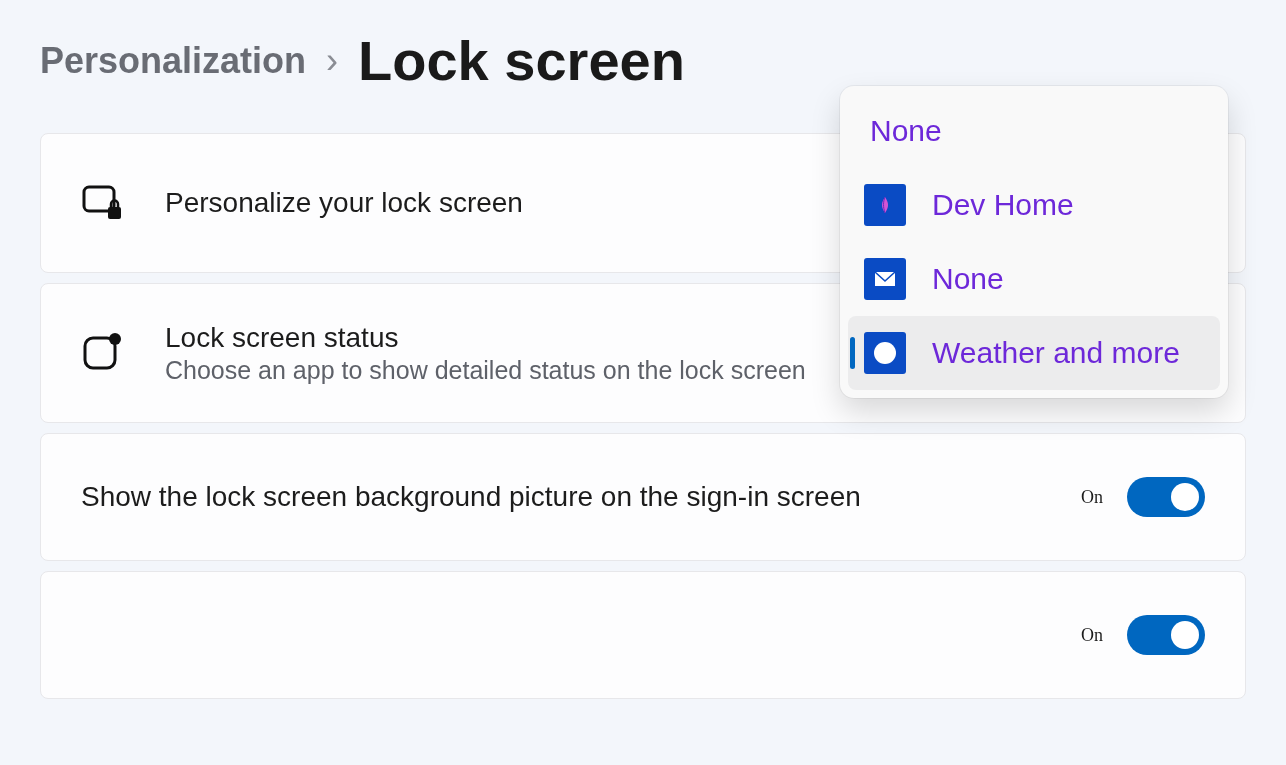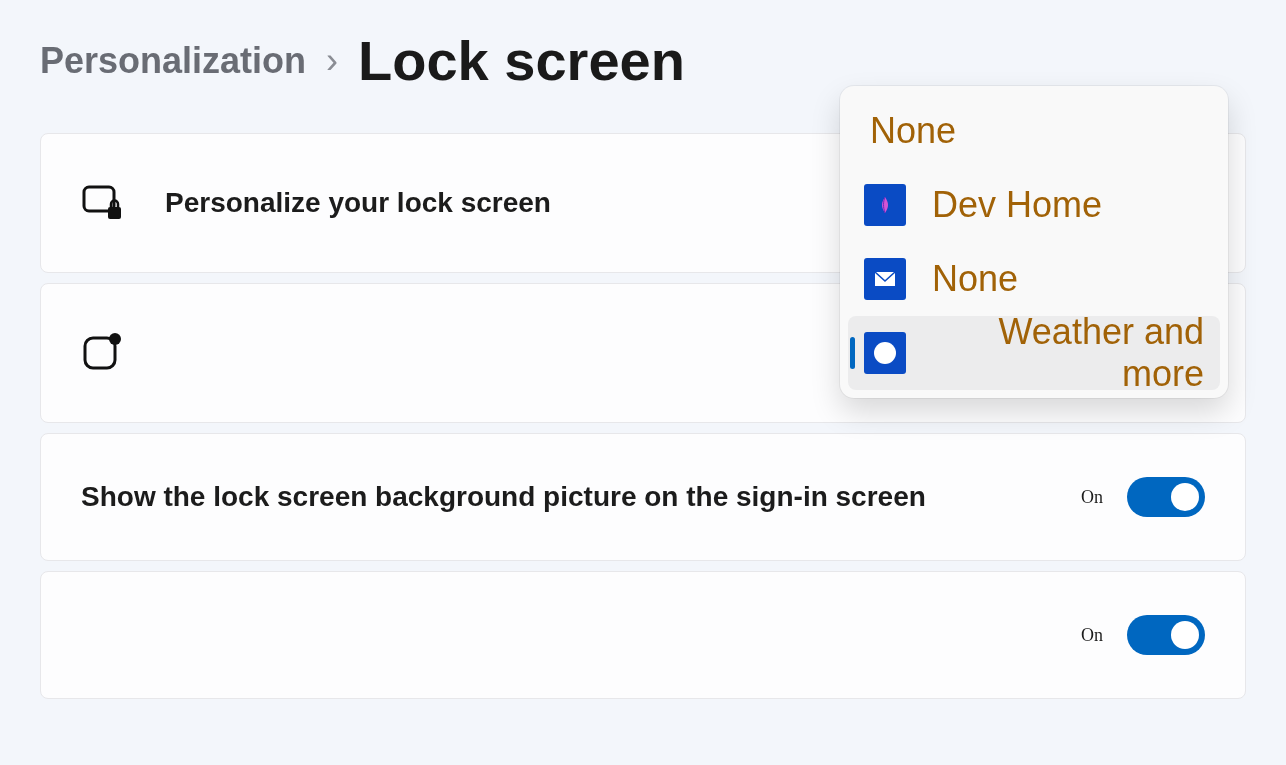--- a/index.html
+++ b/index.html
@@ -55,21 +55,21 @@
     justify-content: center;
     margin-right: 40px;
   }
   .card-text {
     display: flex;
     flex-direction: column;
     gap: 2px;
   }
   .card-title {
     font-size: 28px;
-    font-weight: 700;
+    font-weight: 400;
     color: #1c1c1c;
   }
   .card-subtitle {
     font-size: 25px;
     color: #5e6169;
   }
   .card-spacer { flex: 1; }
   .toggle-state {
     font-size: 18px;
     color: #1c1c1c;
@@ -135,22 +135,22 @@
     width: 42px;
     height: 42px;
     border-radius: 3px;
     display: flex;
     align-items: center;
     justify-content: center;
     flex-shrink: 0;
   }
   .bg-blue { background: #0a4bc4; }
   .popup-label {
-    font-size: 36px;
-    color: #a16207;
+    font-size: 30px;
+    color: #6d28d9;
   }
 </style>
 </head>
 <body>
 
 <div class="breadcrumb">
   <span class="breadcrumb-parent">Personalization</span>
   <span class="breadcrumb-sep">›</span>
   <span class="breadcrumb-current">Lock screen</span>
 </div>
@@ -170,20 +170,24 @@
     </div>
   </div>
 
   <div class="card">
     <div class="card-icon">
       <svg width="42" height="42" viewBox="0 0 42 42">
         <rect x="3" y="6" width="30" height="30" rx="8" ry="8" fill="none" stroke="#111" stroke-width="3"></rect>
         <circle cx="33" cy="7" r="6" fill="#111"></circle>
       </svg>
     </div>
+    <div class="card-text">
+      <span class="card-title">Lock screen status</span>
+      <span class="card-subtitle">Choose an app to show detailed status on the lock screen</span>
+    </div>
   </div>
 
   <div class="card short">
     <div class="card-text">
       <span class="card-title">Show the lock screen background picture on the sign-in screen</span>
     </div>
     <div class="card-spacer"></div>
     <span class="toggle-state">On</span>
     <div class="toggle">
       <div class="toggle-knob"></div>

